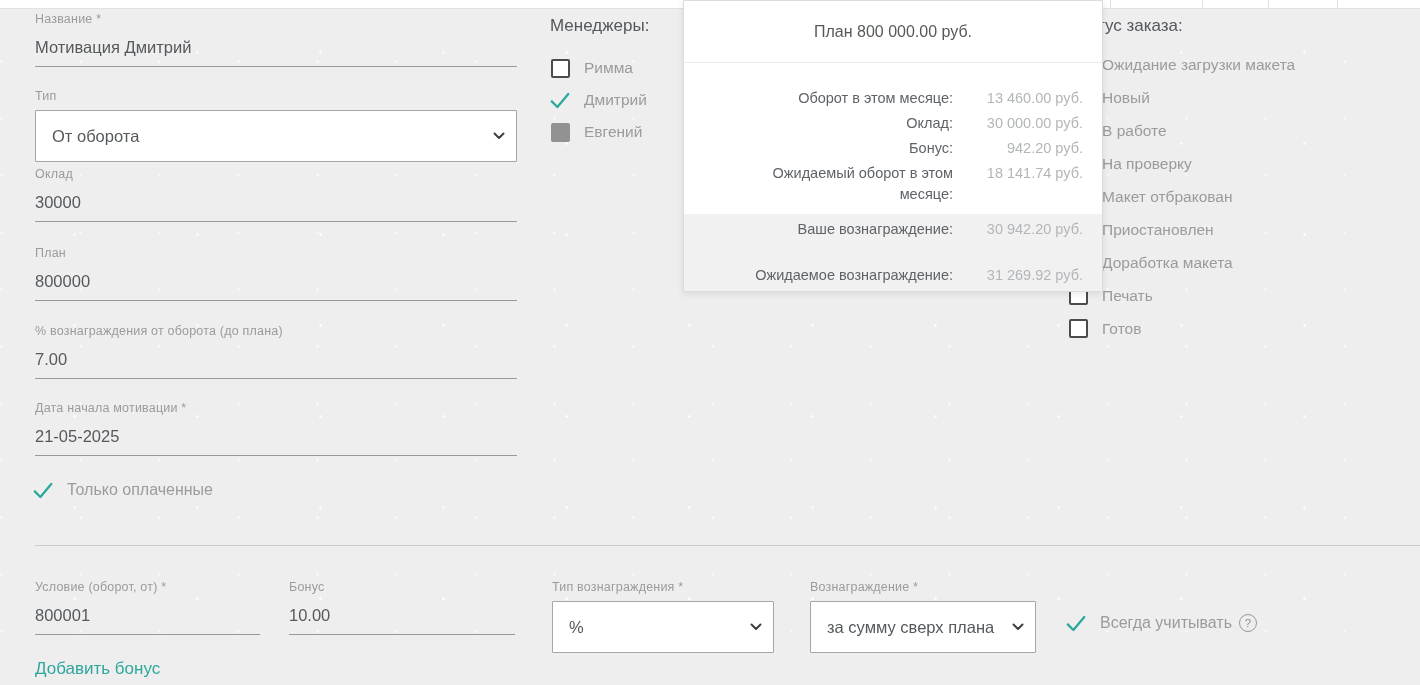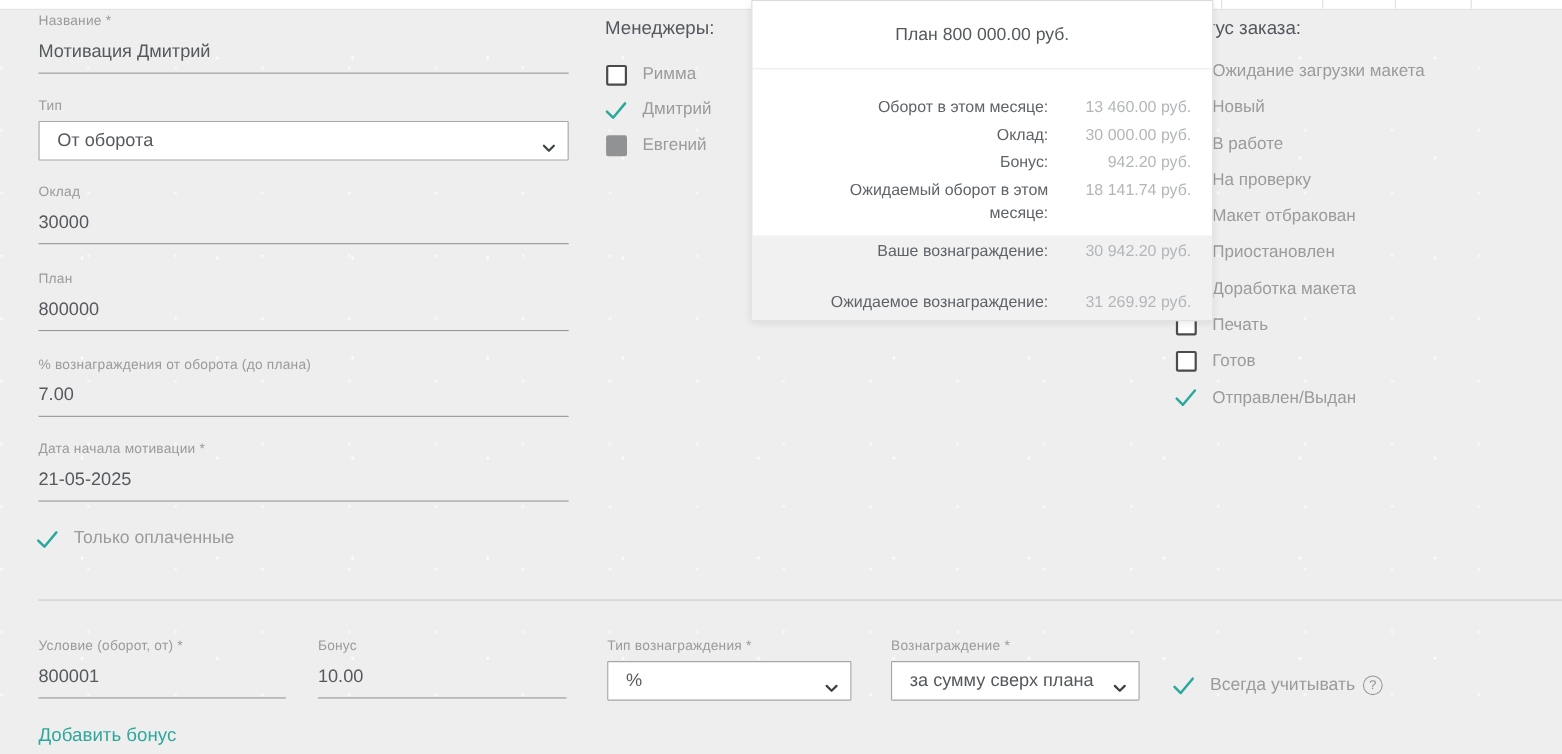--- a/index.html
+++ b/index.html
@@ -26,21 +26,21 @@
   
   .field { position: absolute; }
   .flabel { font-size: 12.5px; line-height: 14px; color: #9b9b9b; letter-spacing: .2px; }
   .fvalue {
     margin-top: 11px; font-size: 16.5px; line-height: 20px; color: #55595c;
     padding-bottom: 9px; border-bottom: 1px solid #989898; width: 100%;
   }
 
   
   .selbox {
-    position: relative; margin-top: 7px; height: 36px; background: #fff;
+    position: relative; margin-top: 7px; height: 52px; background: #fff;
     border: 1px solid #a6a6a6; border-radius: 1px;
     display: flex; align-items: center; padding: 0 30px 0 16px;
     font-size: 16.5px; color: #55595c; cursor: pointer;
   }
   .selbox .chev { position: absolute; right: 11px; top: 14px; }
 
   
   .col-heading { font-size: 17px; line-height: 20px; color: #54585c; }
   .check-row { display: flex; align-items: center; }
   .cbox-slot { width: 20px; height: 20px; display: flex; align-items: center; justify-content: center; flex: none; }
@@ -224,28 +224,20 @@
         <span class="cbox"></span>
       </span>
     <span class="clabel">Печать</span>
   </div>
   <div class="check-row">
     <span class="cbox-slot">
         <span class="cbox"></span>
       </span>
     <span class="clabel">Готов</span>
   </div>
-  <div class="check-row">
-    <span class="cbox-slot">
-      <svg class="checkmark" width="23" height="19" viewBox="0 0 23 19">
-          <path d="M2 10.5 L8.5 17 L21 2" fill="none" stroke="#2aa89b" stroke-width="2.6" stroke-linecap="round" stroke-linejoin="round"></path>
-        </svg>
-    </span>
-    <span class="clabel">Отправлен/Выдан</span>
-  </div>
 </div>
 
 <div class="popup">
   <div class="popup-header">План  800 000.00 руб.</div>
   <div class="popup-body">
     <div class="popup-row">
       <span class="plabel">Оборот в этом месяце:</span>
       <span class="pvalue">13 460.00 руб.</span>
     </div>
     <div class="popup-row">

